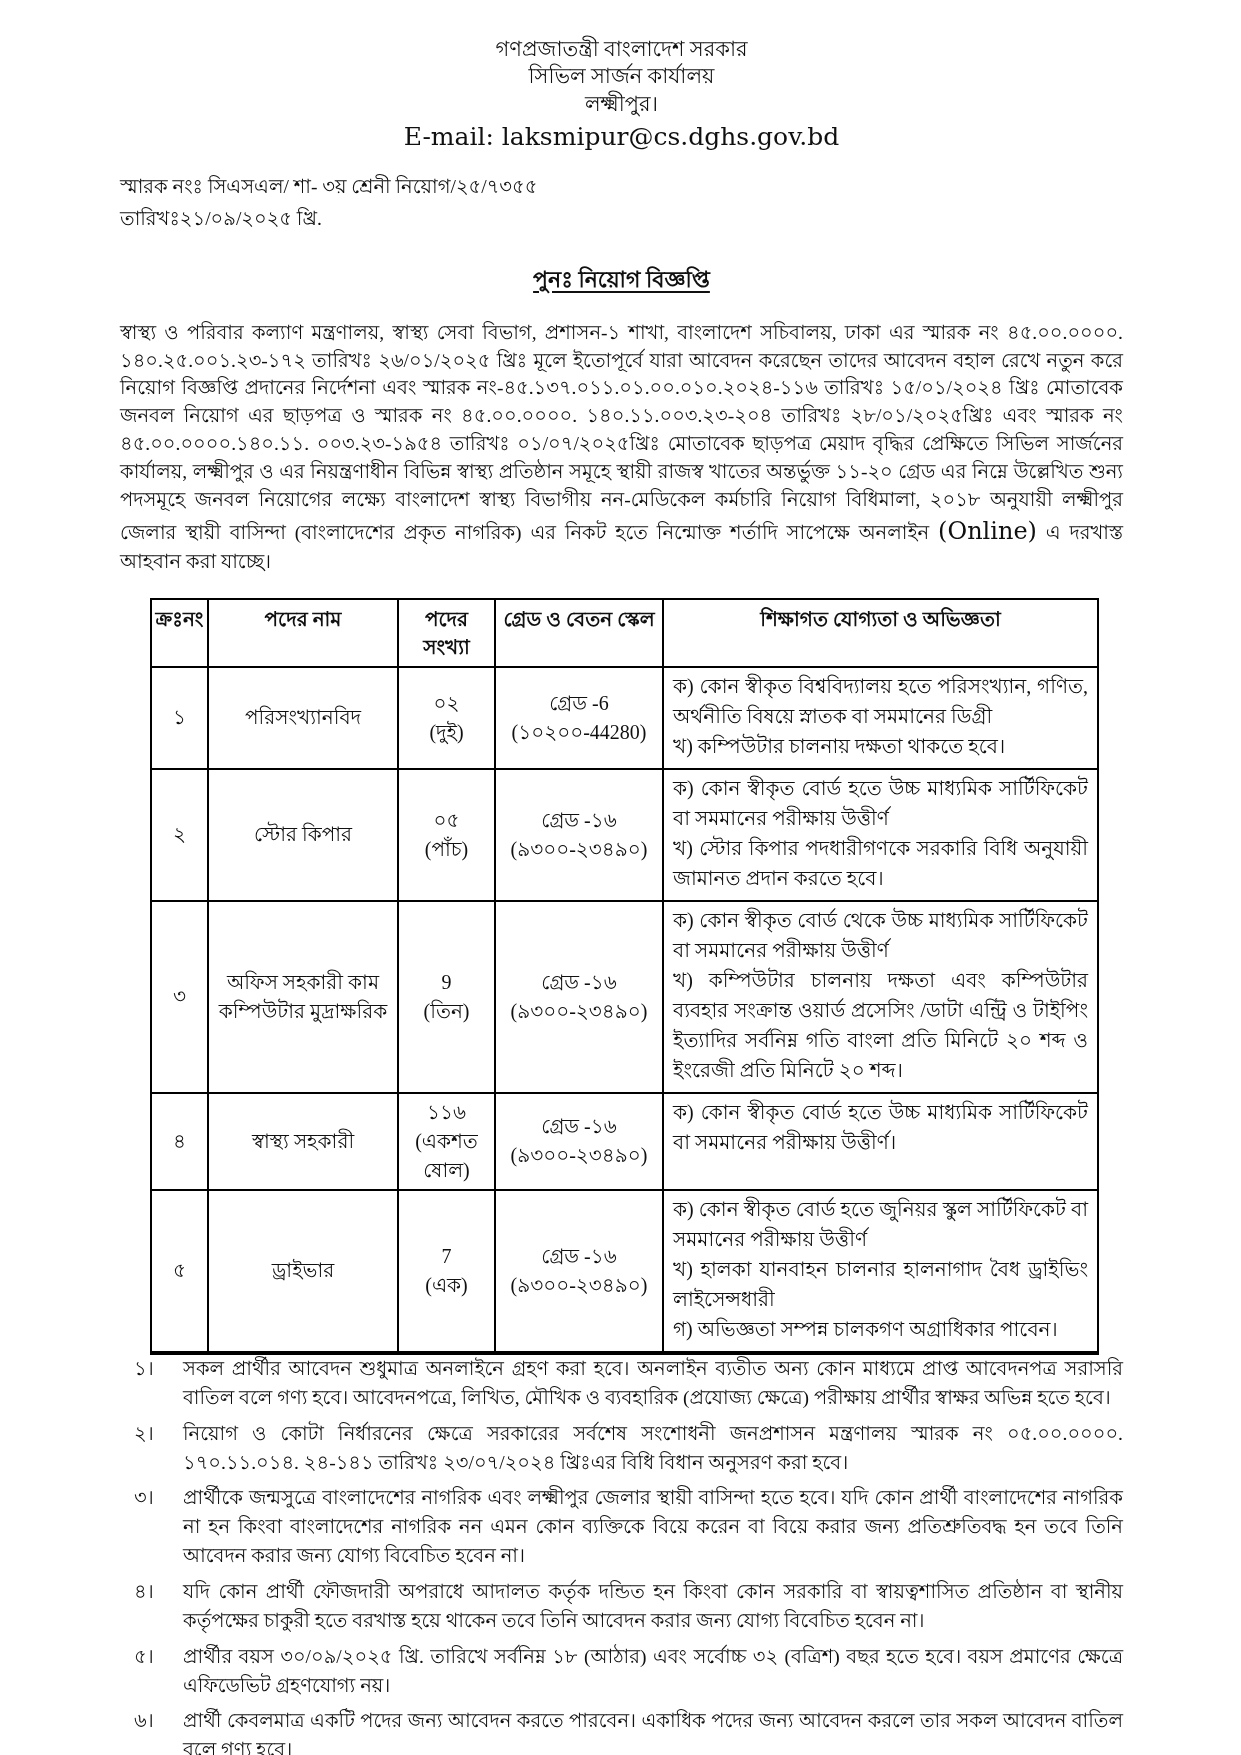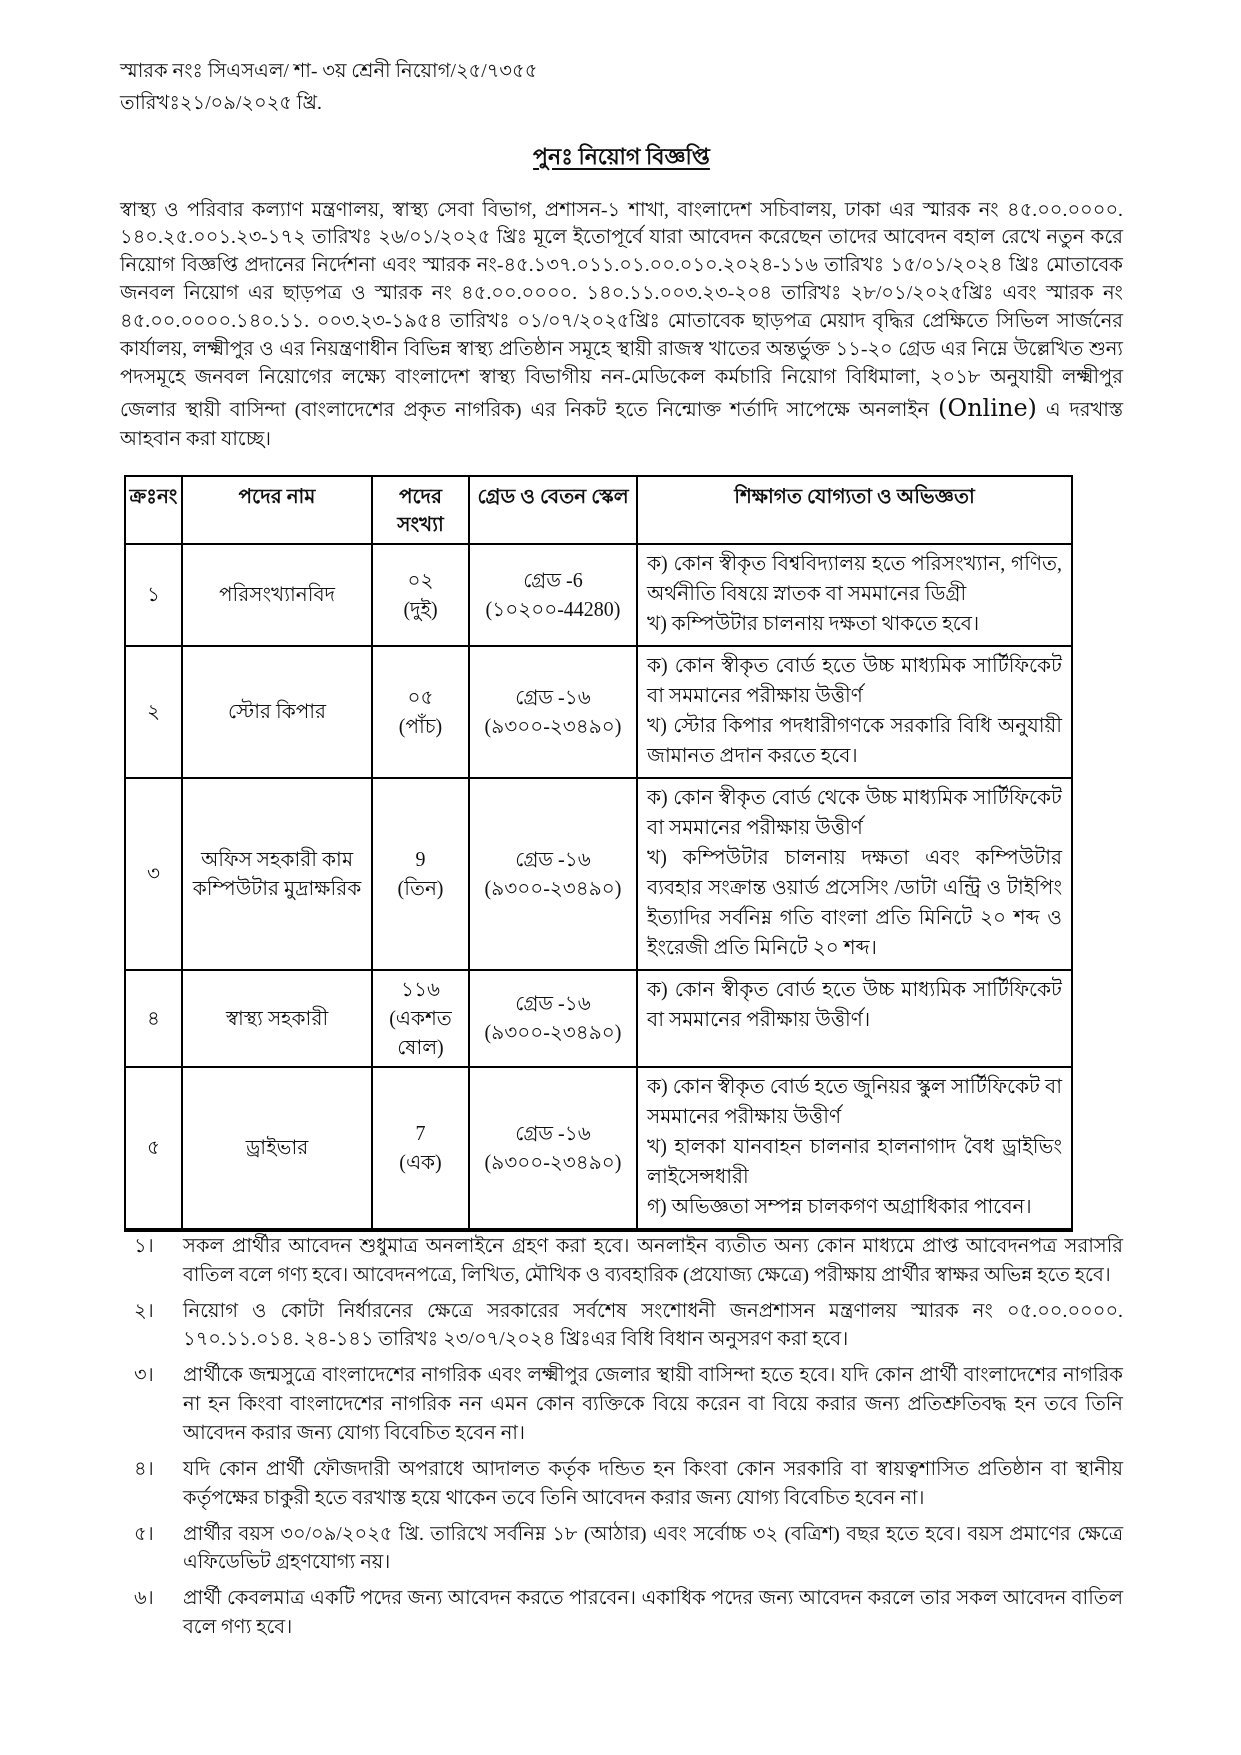--- a/index.html
+++ b/index.html
@@ -17,31 +17,31 @@
   .lh-place{font-size:21px;line-height:1.3;}
   .lh-email{font-family:"DejaVu Serif",serif;font-size:25px;line-height:1.25;margin-top:3px;}
 
   
   .memo-row{display:flex;justify-content:space-between;align-items:baseline;font-size:19.5px;margin-top:20px;flex-direction:column;}
 
   
   .notice-title{
     text-align:center;font-size:22px;font-weight:bold;
     text-decoration:underline;text-underline-offset:4px;
-    margin-top:19px;margin-bottom:12px;
+    margin-top:26px;margin-bottom:12px;
   }
 
   
   .intro{font-size:19.5px;line-height:1.43;text-align:justify;}
   .latin-online{font-family:"DejaVu Serif",serif;font-size:24px;}
 
   
   table.jobs{
     border-collapse:collapse;
-    margin:22px 0 0 4px;
+    margin:22px 0 0 30px;
     width:947px;
     border:2px solid #000;
     border-bottom:4px solid #000;
     table-layout:fixed;
   }
   table.jobs th,table.jobs td{border:2px solid #000;}
   table.jobs th{
     font-size:20px;font-weight:bold;text-align:center;vertical-align:top;
     padding:5px 3px;line-height:1.4;
   }
@@ -67,20 +67,26 @@
   }
   .cond-item{display:flex;font-size:19.5px;line-height:1.48;margin-bottom:7px;}
   .cond-num{flex:none;width:63px;padding-left:14px;box-sizing:border-box;}
   .cond-text{flex:1;text-align:justify;}
 </style>
 </head>
 <body>
 
 <div class="page">
 
+  <div class="letterhead">
+    <div class="lh-line">গণপ্রজাতন্ত্রী বাংলাদেশ সরকার</div>
+    <div class="lh-line">সিভিল সার্জন কার্যালয়</div>
+    <div class="lh-place">লক্ষ্মীপুর।</div>
+    <div class="lh-email">E-mail: laksmipur@cs.dghs.gov.bd</div>
+  </div>
 
   <div class="memo-row">
     <span>স্মারক নংঃ সিএসএল/ শা- ৩য় শ্রেনী নিয়োগ/২৫/৭৩৫৫</span>
     <span>তারিখঃ২১/০৯/২০২৫ খ্রি.</span>
   </div>
 
   <div class="notice-title">পুনঃ নিয়োগ বিজ্ঞপ্তি</div>
 
   <p class="intro"><span>স্বাস্থ্য ও পরিবার কল্যাণ মন্ত্রণালয়, স্বাস্থ্য সেবা বিভাগ, প্রশাসন-১ শাখা, বাংলাদেশ সচিবালয়, ঢাকা এর স্মারক নং ৪৫.০০.০০০০. ১৪০.২৫.০০১.২৩-১৭২  তারিখঃ ২৬/০১/২০২৫ খ্রিঃ মূলে ইতোপূর্বে যারা আবেদন করেছেন তাদের আবেদন বহাল রেখে নতুন করে নিয়োগ বিজ্ঞপ্তি প্রদানের নির্দেশনা এবং স্মারক নং-৪৫.১৩৭.০১১.০১.০০.০১০.২০২৪-১১৬ তারিখঃ ১৫/০১/২০২৪ খ্রিঃ মোতাবেক জনবল নিয়োগ এর ছাড়পত্র ও স্মারক নং ৪৫.০০.০০০০. ১৪০.১১.০০৩.২৩-২০৪ তারিখঃ ২৮/০১/২০২৫খ্রিঃ এবং স্মারক নং ৪৫.০০.০০০০.১৪০.১১. ০০৩.২৩-১৯৫৪ তারিখঃ ০১/০৭/২০২৫খ্রিঃ মোতাবেক ছাড়পত্র মেয়াদ বৃদ্ধির প্রেক্ষিতে সিভিল সার্জনের কার্যালয়, লক্ষ্মীপুর ও এর নিয়ন্ত্রণাধীন বিভিন্ন স্বাস্থ্য প্রতিষ্ঠান সমূহে স্থায়ী রাজস্ব খাতের অন্তর্ভুক্ত ১১-২০ গ্রেড  এর নিম্নে উল্লেখিত শুন্য পদসমূহে জনবল নিয়োগের লক্ষ্যে বাংলাদেশ স্বাস্থ্য বিভাগীয় নন-মেডিকেল কর্মচারি নিয়োগ বিধিমালা, ২০১৮ অনুযায়ী লক্ষ্মীপুর জেলার স্থায়ী বাসিন্দা (বাংলাদেশের প্রকৃত নাগরিক) এর নিকট হতে নিন্মোক্ত শর্তাদি সাপেক্ষে অনলাইন </span><span class="latin-online">(Online)</span><span> এ দরখাস্ত আহবান করা যাচ্ছে।</span></p>
 

